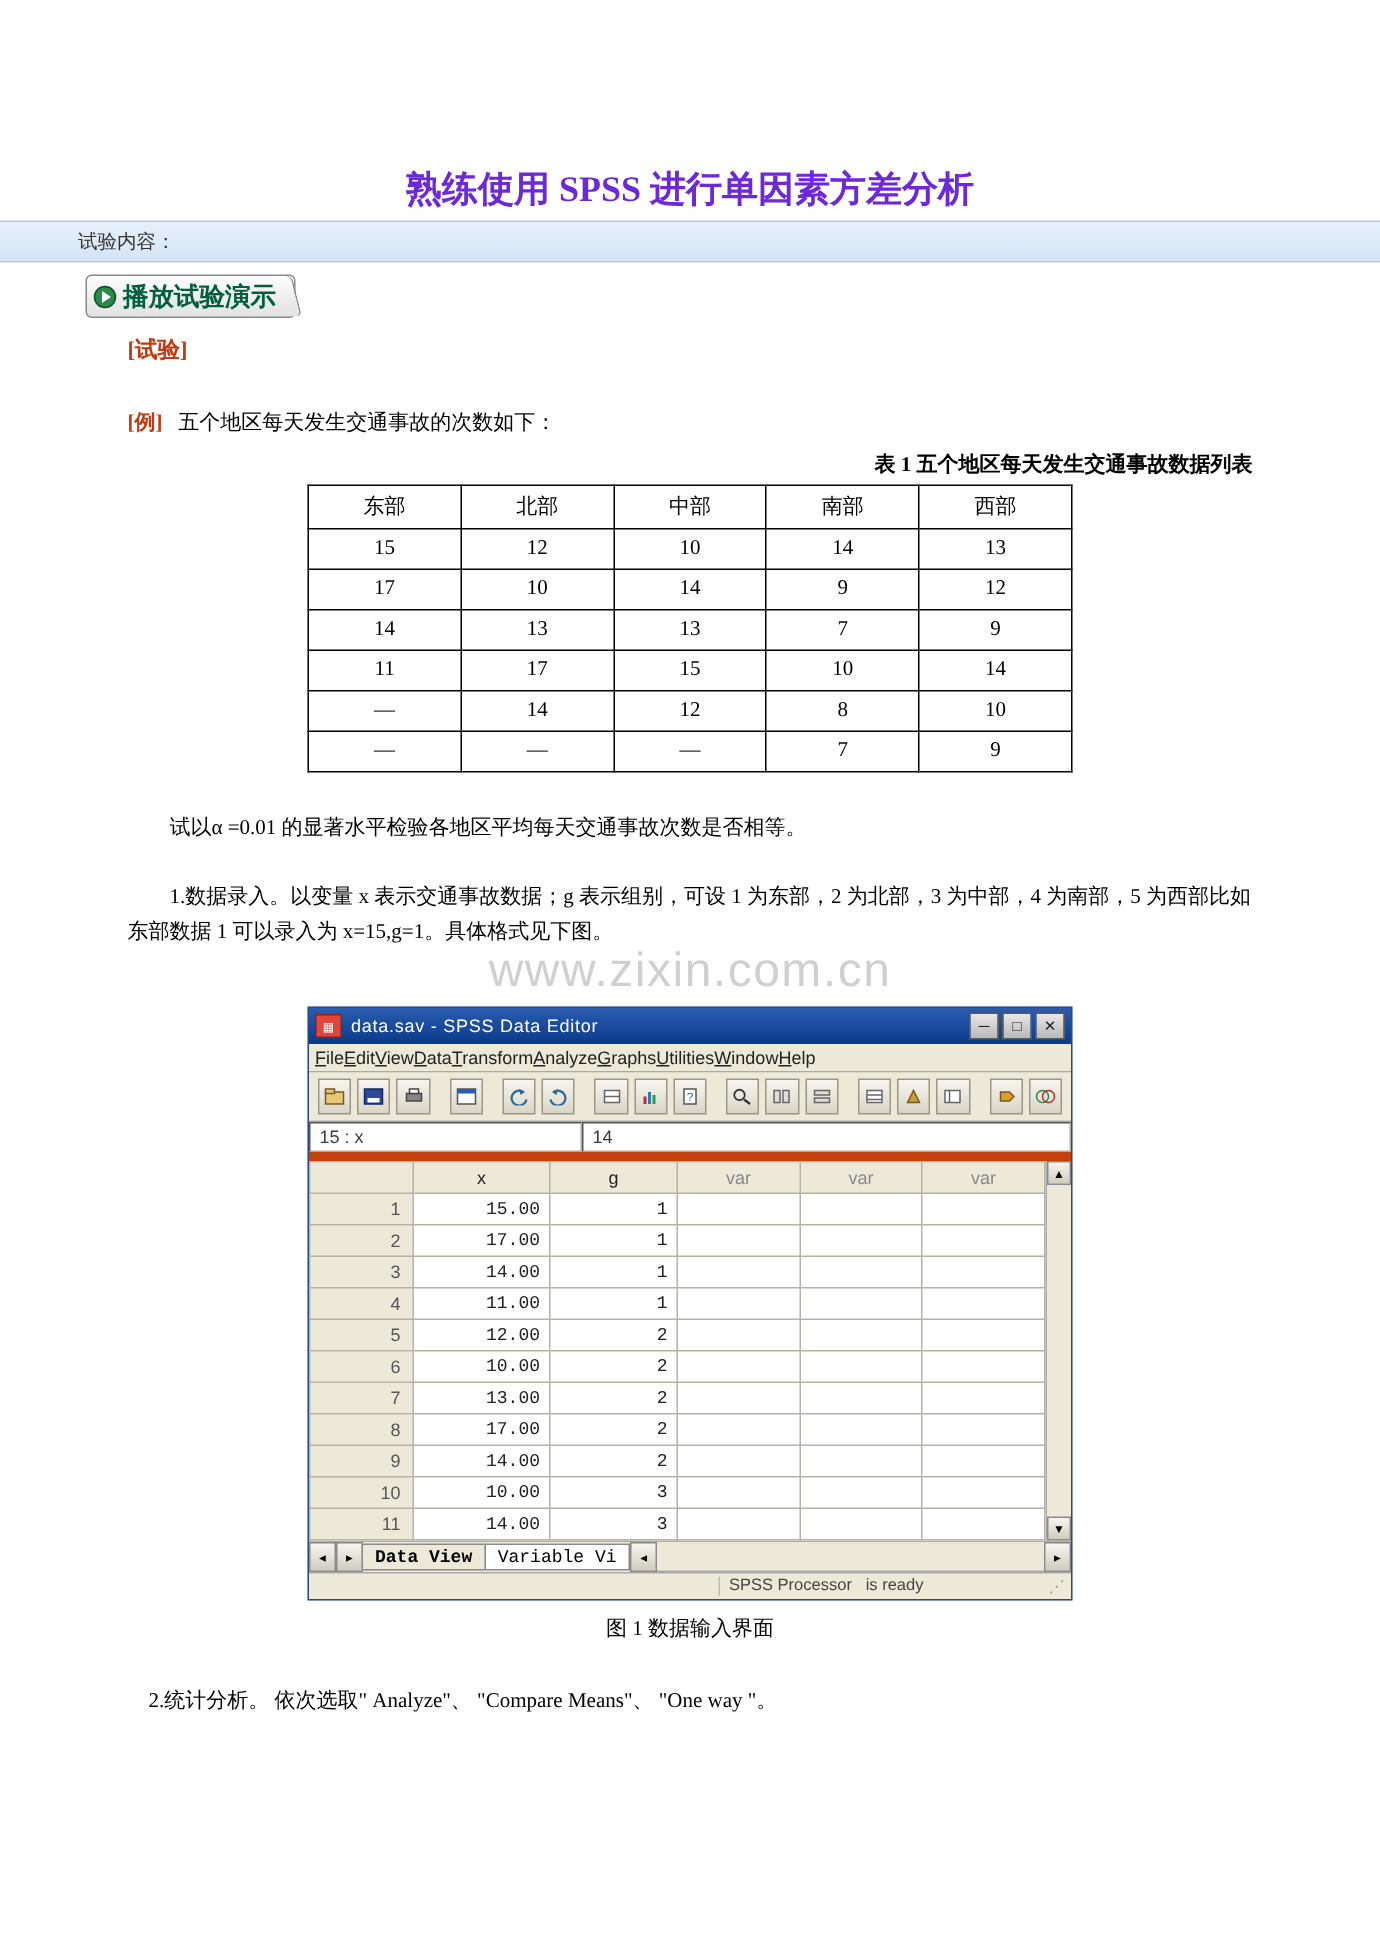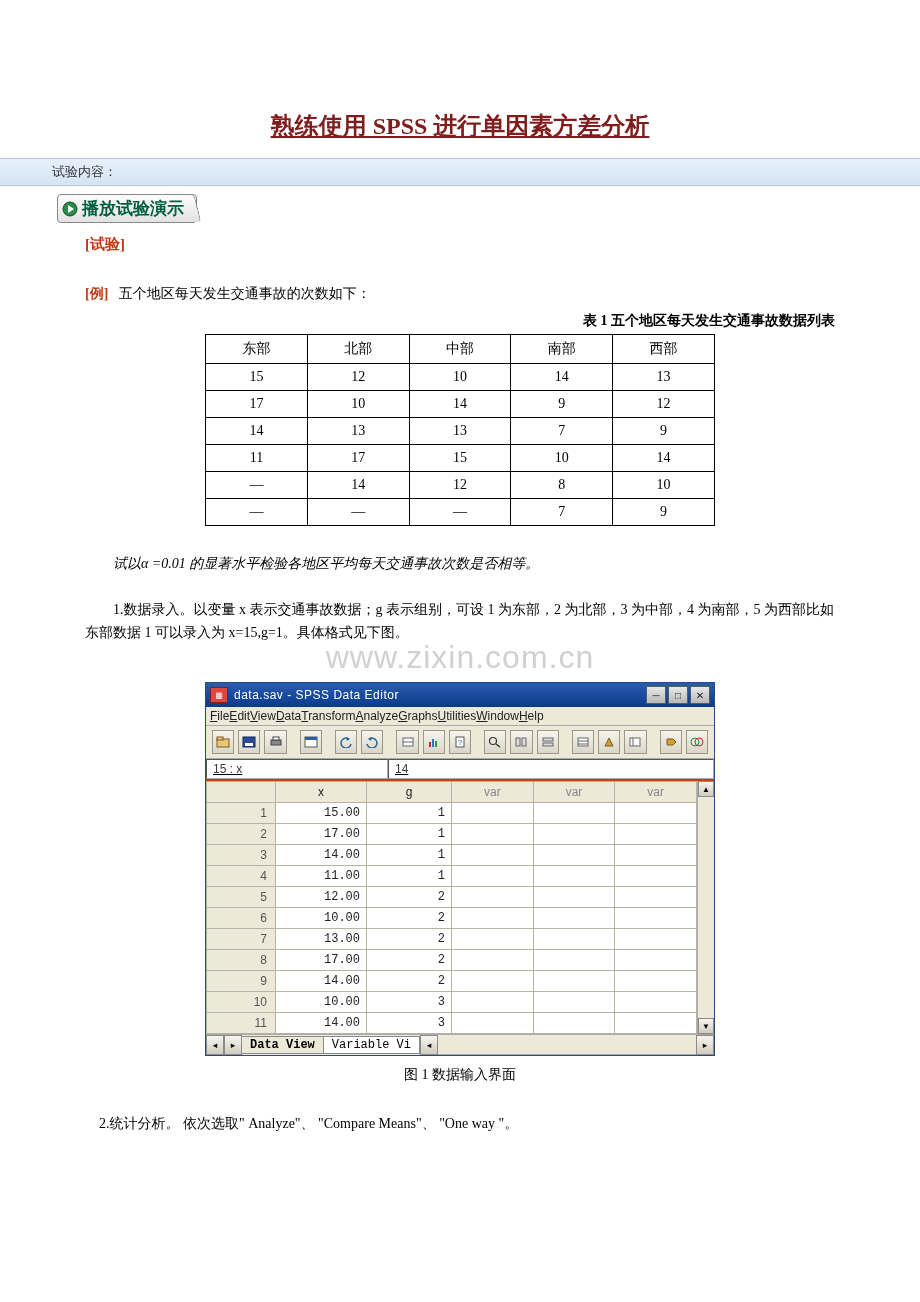--- a/index.html
+++ b/index.html
@@ -8,25 +8,24 @@
     font-family: "SimSun", "宋体", serif;
     background: #fff;
     width: 920px;
   }
   .page {
     padding: 110px 85px 50px 85px;
   }
   .main-title {
     text-align: center;
     font-size: 24px;
-    color: #7f1d1d;
+    color: #6d28d9;
     font-weight: bold;
     font-family: "SimSun", serif;
-    margin-bottom: 16px;
-    text-decoration: underline;
+    margin-bottom: 5px;
   }
   .header-bar {
     background: linear-gradient(to bottom, #e6f0fa, #d4e4f5);
     border-top: 1px solid #b8c9db;
     border-bottom: 1px solid #b8c9db;
     padding: 4px 0 4px 52px;
     font-size: 13px;
     color: #333;
     margin: 0 -85px 8px -85px;
   }
@@ -175,24 +174,23 @@
   .tbtn {
     width: 24px; height: 22px;
     background: linear-gradient(to bottom,#f7f5ee,#d9d5c7);
     border: 1px solid #9a9688;
     display: inline-flex; align-items: center; justify-content: center;
   }
   .tbtn svg { display: block; }
   .tsep { width: 6px; }
   .spss-celledit {
     background: #0369a1;
-    border-bottom: 2px solid #c2410c;
+    border-bottom: 6px solid #c2410c;
     display: flex;
     font-size: 12px;
-    text-decoration: underline;
   }
   .cellname {
     width: 182px;
     border: 1px inset #aaa;
     background: #fff;
     padding: 2px 6px;
     color: #3a3a3a;
     box-sizing: border-box;
   }
   .cellval {
@@ -379,21 +377,21 @@
         <tr>
           <td>—</td>
           <td>—</td>
           <td>—</td>
           <td>7</td>
           <td>9</td>
         </tr>
       </tbody>
   </table>
 
-  <p class="body-line indent2" style="margin-top:26px;font-style:italic;">试以α =0.01 的显著水平检验各地区平均每天交通事故次数是否相等。</p>
+  <p class="body-line indent2" style="margin-top:26px;">试以α =0.01 的显著水平检验各地区平均每天交通事故次数是否相等。</p>
 
   <p class="body-line indent2" style="margin-top:22px;">1.数据录入。以变量 x  表示交通事故数据；g  表示组别，可设 1 为东部，2 为北部，3 为中部，4 为南部，5 为西部比如东部数据 1 可以录入为 x=15,g=1。具体格式见下图。</p>
 
   <div class="watermark">
     <span>www.zixin.com.cn</span>
   </div>
 
   <div class="spss">
     <div class="spss-title">
       <span class="spss-title-icon">▦</span>
@@ -646,18 +644,26 @@
     <div class="tabs-row">
       <span class="navbtn">◂</span>
       <span class="navbtn">▸</span>
       <span class="tab active">Data View</span>
       <span class="tab">Variable Vi</span>
       <span class="navbtn">◂</span>
       <span class="spacer"></span>
       <span class="navbtn">▸</span>
     </div>
 
+    <div class="status-row">
+      <div class="cell1"></div>
+      <div class="cell2">
+        <span>SPSS Processor</span>&nbsp;&nbsp;
+        <span>is ready</span>
+      </div>
+      <div class="grip">⋰</div>
+    </div>
   </div>
 
   <div class="fig-caption">图 1   数据输入界面</div>
 
   <p class="body-line" style="text-indent:1em;">2.统计分析。  依次选取" Analyze"、  "Compare Means"、  "One way "。</p>
 </div>
 
 </body></html>

